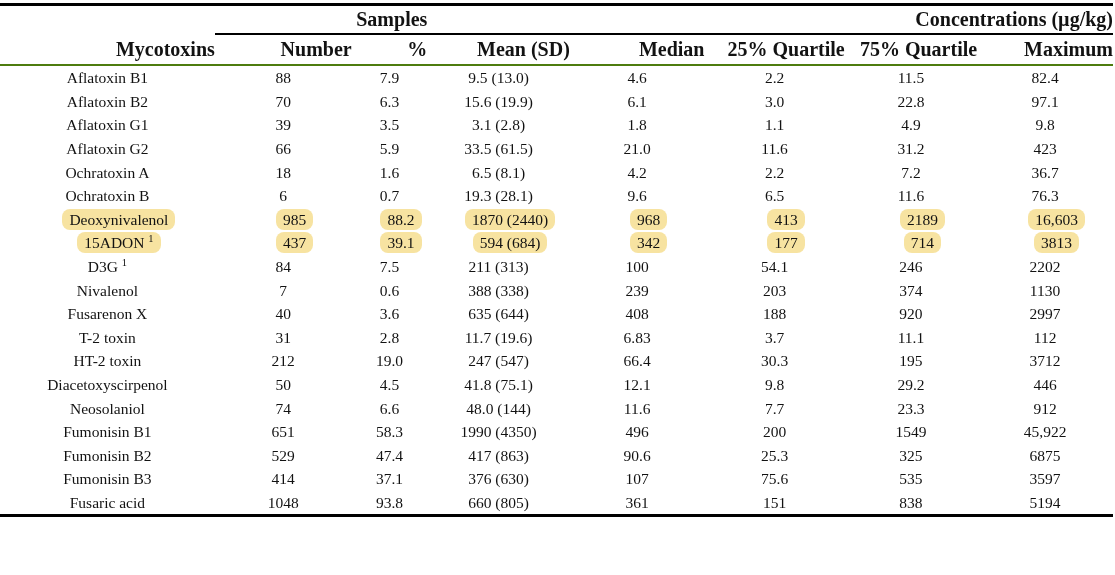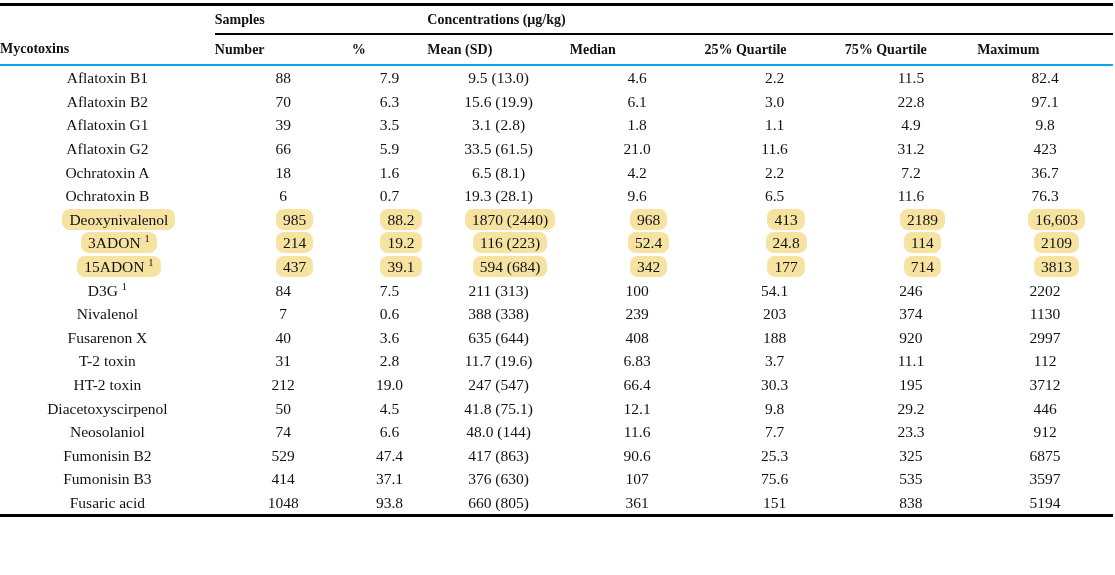--- a/index.html
+++ b/index.html
@@ -26,28 +26,28 @@
   col.c-number { width: 12.3%; }
   col.c-pct { width: 6.8%; }
   col.c-mean { width: 12.8%; }
   col.c-median { width: 12.1%; }
   col.c-q25 { width: 12.6%; }
   col.c-q75 { width: 11.9%; }
   col.c-max { width: 12.2%; }
 
   th {
     font-weight: bold;
-    font-size: 14px;
-    text-align: left;
+    font-size: 20px;
+    text-align: right;
     padding: 0;
     vertical-align: middle;
   }
   tr.spanner-row th { height: 27px; }
   tr.spanner-row th.grouped { border-bottom: 2px solid #000; }
-  tr.colhead-row th { height: 29px; border-bottom: 2px solid #0ea5e9; }
+  tr.colhead-row th { height: 29px; border-bottom: 2px solid #4d7c0f; }
 
   td {
     height: 23.6px;
     font-size: 15.5px;
     text-align: center;
     padding: 0;
     vertical-align: middle;
     white-space: nowrap;
   }
   .cell {
@@ -162,30 +162,20 @@
     <td><span class="cell hl">Deoxynivalenol</span></td>
     <td><span class="cell hl">985</span></td>
     <td><span class="cell hl">88.2</span></td>
     <td><span class="cell hl">1870 (2440)</span></td>
     <td><span class="cell hl">968</span></td>
     <td><span class="cell hl">413</span></td>
     <td><span class="cell hl">2189</span></td>
     <td><span class="cell hl">16,603</span></td>
   </tr>
         <tr>
-    <td><span class="cell hl">3ADON&nbsp;<sup>1</sup></span></td>
-    <td><span class="cell hl">214</span></td>
-    <td><span class="cell hl">19.2</span></td>
-    <td><span class="cell hl">116 (223)</span></td>
-    <td><span class="cell hl">52.4</span></td>
-    <td><span class="cell hl">24.8</span></td>
-    <td><span class="cell hl">114</span></td>
-    <td><span class="cell hl">2109</span></td>
-  </tr>
-        <tr>
     <td><span class="cell hl">15ADON&nbsp;<sup>1</sup></span></td>
     <td><span class="cell hl">437</span></td>
     <td><span class="cell hl">39.1</span></td>
     <td><span class="cell hl">594 (684)</span></td>
     <td><span class="cell hl">342</span></td>
     <td><span class="cell hl">177</span></td>
     <td><span class="cell hl">714</span></td>
     <td><span class="cell hl">3813</span></td>
   </tr>
         <tr>
@@ -252,20 +242,30 @@
     <td><span class="cell">Neosolaniol</span></td>
     <td><span class="cell">74</span></td>
     <td><span class="cell">6.6</span></td>
     <td><span class="cell">48.0 (144)</span></td>
     <td><span class="cell">11.6</span></td>
     <td><span class="cell">7.7</span></td>
     <td><span class="cell">23.3</span></td>
     <td><span class="cell">912</span></td>
   </tr>
         <tr>
+    <td><span class="cell">Fumonisin B1</span></td>
+    <td><span class="cell">651</span></td>
+    <td><span class="cell">58.3</span></td>
+    <td><span class="cell">1990 (4350)</span></td>
+    <td><span class="cell">496</span></td>
+    <td><span class="cell">200</span></td>
+    <td><span class="cell">1549</span></td>
+    <td><span class="cell">45,922</span></td>
+  </tr>
+        <tr>
     <td><span class="cell">Fumonisin B2</span></td>
     <td><span class="cell">529</span></td>
     <td><span class="cell">47.4</span></td>
     <td><span class="cell">417 (863)</span></td>
     <td><span class="cell">90.6</span></td>
     <td><span class="cell">25.3</span></td>
     <td><span class="cell">325</span></td>
     <td><span class="cell">6875</span></td>
   </tr>
         <tr>

